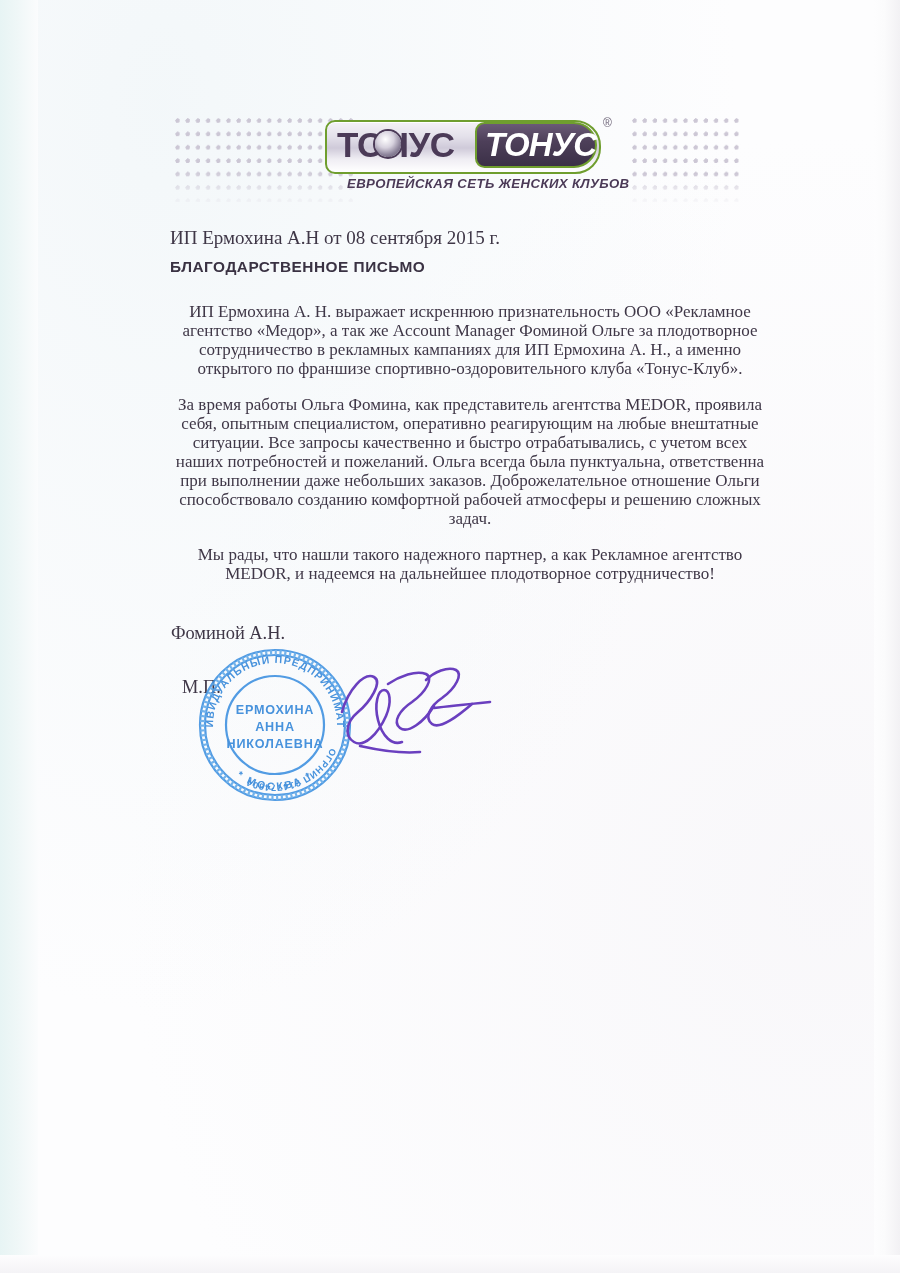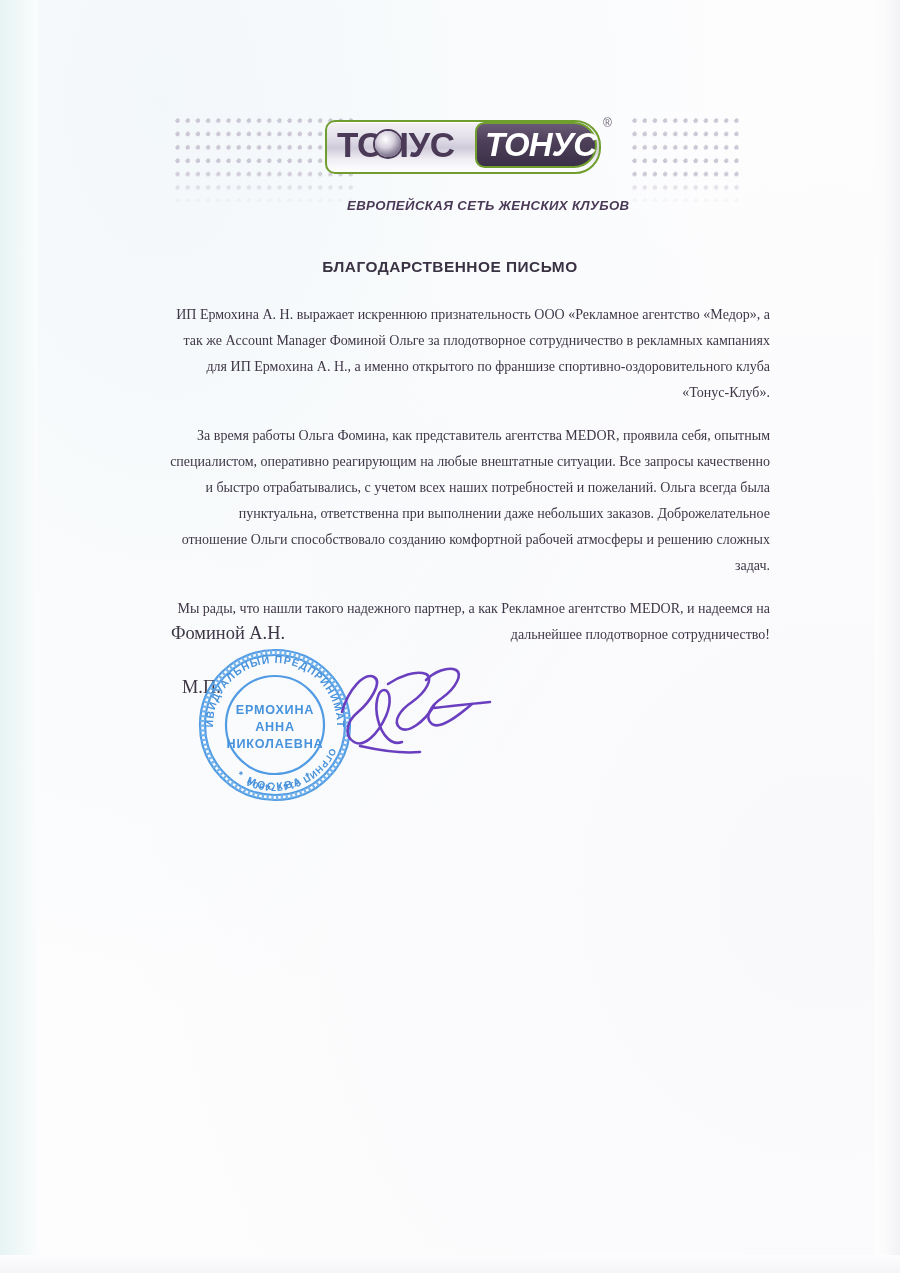--- a/index.html
+++ b/index.html
@@ -146,53 +146,51 @@
     left: 22px; top: 62px;
     width: 280px;
     text-align: center;
     font-family: "Liberation Sans", sans-serif;
     font-weight: bold;
     font-style: italic;
     font-size: 13.2px;
     letter-spacing: 0.4px;
     color: #4b3a57;
     white-space: nowrap;
-    margin-top: 22px;
   }
 
   
   .date-line {
     position: absolute;
     left: 170px; top: 227px;
     font-size: 19px;
     color: #3f3747;
   }
   .doc-title {
     position: absolute;
     left: 170px; top: 258px;
     width: 560px;
-    text-align: center;
     font-family: "Liberation Sans", sans-serif;
     font-weight: bold;
     font-size: 15.4px;
     letter-spacing: 0.5px;
     color: #3a3243;
   }
   .body-block {
     position: absolute;
     left: 170px;
     top: 302px;
     width: 600px;
   }
   .para {
-    font-size: 14px;
-    line-height: 26px;
+    font-size: 17px;
+    line-height: 19px;
     color: #3f3747;
     margin: 0 0 17px 0;
-    text-align: right;
+    text-align: center;
   }
   .para:last-child { margin-bottom: 0; }
 
   
   .sign-name {
     position: absolute;
     left: 171px; top: 623px;
     font-size: 18.4px;
     color: #3f3747;
   }
@@ -242,20 +240,21 @@
       <div class="logo-plate"></div>
       <div class="logo-pill"></div>
       <div class="logo-tonus">ТОНУС</div>
       <div class="logo-knob"></div>
       <div class="logo-klub">ТОНУС</div>
       <div class="logo-reg">®</div>
       <div class="logo-tagline">ЕВРОПЕЙСКАЯ СЕТЬ ЖЕНСКИХ КЛУБОВ</div>
     </div>
   </div>
 
+  <div class="date-line">ИП Ермохина А.Н от 08 сентября 2015 г.</div>
 
   <div class="doc-title">БЛАГОДАРСТВЕННОЕ ПИСЬМО</div>
 
   <div class="body-block">
     <p class="para">ИП Ермохина А. Н. выражает искреннюю признательность ООО «Рекламное агентство «Медор», а так же Account Manager Фоминой Ольге за плодотворное сотрудничество в рекламных кампаниях для ИП Ермохина А. Н., а именно открытого по франшизе спортивно-оздоровительного клуба «Тонус-Клуб».</p>
     <p class="para">За время работы Ольга Фомина, как представитель агентства MEDOR, проявила себя, опытным специалистом, оперативно реагирующим на любые внештатные ситуации.  Все запросы качественно и быстро отрабатывались, с учетом всех наших потребностей и пожеланий.  Ольга всегда была пунктуальна, ответственна при выполнении даже небольших заказов.  Доброжелательное отношение Ольги способствовало созданию комфортной рабочей атмосферы и решению сложных задач.</p>
     <p class="para">Мы рады, что нашли такого надежного партнер, а как Рекламное агентство MEDOR, и надеемся на дальнейшее плодотворное сотрудничество!</p>
   </div>
 
   <div class="sign-name">Фоминой А.Н.</div>

